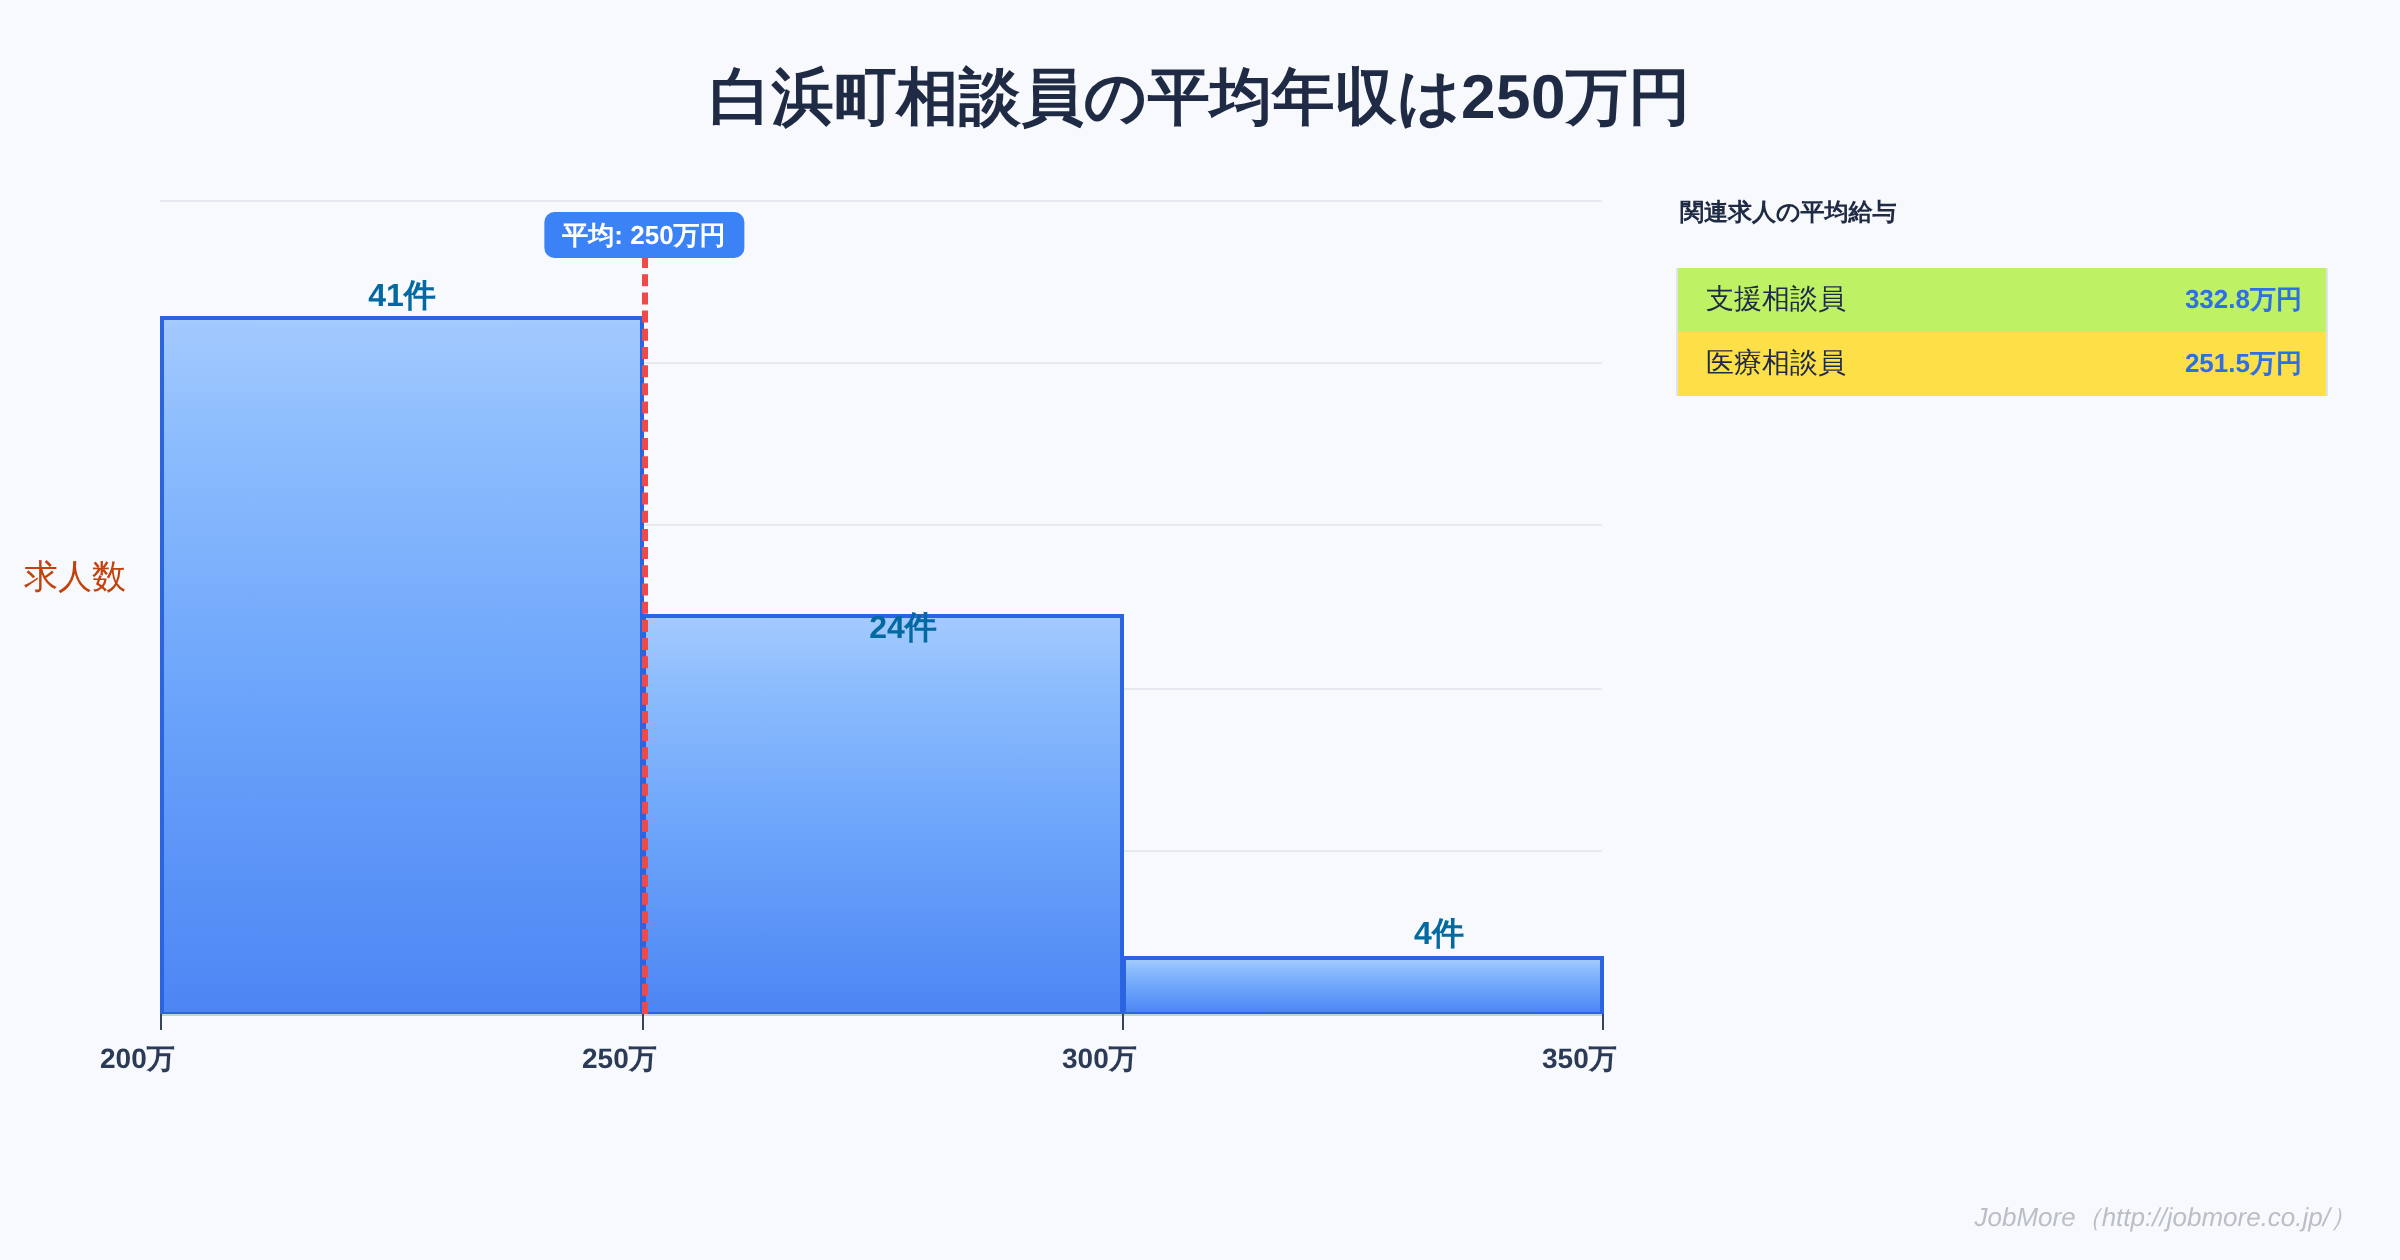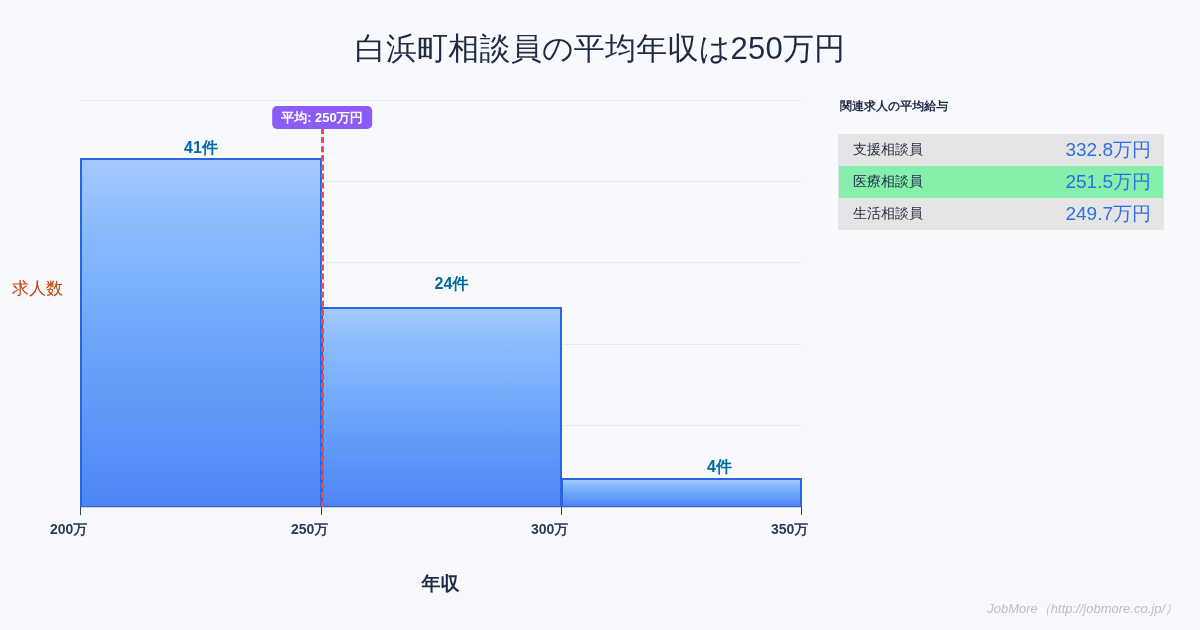--- a/index.html
+++ b/index.html
@@ -18,21 +18,21 @@
   }
 
   
   #chart-title {
     position: absolute;
     left: 0;
     top: 28px;
     width: 1200px;
     text-align: center;
     font-size: 31px;
-    font-weight: normal;
+    font-weight: bold;
     color: #1f2a44;
     letter-spacing: 0.2px;
     white-space: nowrap;
   }
 
   
   #chart-panel {
     position: absolute;
     left: 0;
     top: 0;
@@ -127,21 +127,21 @@
     border-left: 3px dashed #ef4a4a;
     height: 379px;
   }
 
   #avg-badge {
     position: absolute;
     top: 106px;
     height: 23px;
     line-height: 23px;
     padding: 0 9px;
-    background: #8b5cf6;
+    background: #3b82f6;
     color: #ffffff;
     font-size: 13px;
     font-weight: bold;
     border-radius: 5px;
     white-space: nowrap;
     transform: translateX(-50%);
     text-align: right;
   }
 
   
@@ -166,33 +166,33 @@
     width: 326px;
   }
 
   .salary-row {
     display: flex;
     align-items: center;
     justify-content: space-between;
     height: 32px;
     padding: 0 12px 0 14px;
   }
-  .salary-row.odd  { background: #e5e5e5; }
-  .salary-row.even { background: #86efac; }
+  .salary-row.odd  { background: #bef264; }
+  .salary-row.even { background: #fde047; }
 
   .salary-name {
     font-size: 14px;
     font-weight: normal;
     color: #1f2a44;
     white-space: nowrap;
   }
 
   .salary-value {
-    font-size: 19px;
-    font-weight: normal;
+    font-size: 13px;
+    font-weight: bold;
     color: #2f6fe4;
     white-space: nowrap;
   }
 
   
   #footer-watermark {
     position: absolute;
     right: 22px;
     bottom: 12px;
     font-size: 13px;
@@ -214,53 +214,48 @@
     <div class="gridline" style="top:162px;"></div>
     <div class="gridline" style="top:244px;"></div>
     <div class="gridline" style="top:325px;"></div>
   </div>
 
   <div class="bar" style="left:80px;  top:158px; width:242px; height:350px;"></div>
   <div class="bar" style="left:321px; top:307px; width:241px; height:201px;"></div>
   <div class="bar" style="left:561px; top:478px; width:241px; height:30px;"></div>
 
   <div class="bar-label" style="left:80px;  top:138px; width:242px;">41件</div>
-  <div class="bar-label" style="left:321px; top:274px; width:241px;padding-left:20px;">24件</div>
+  <div class="bar-label" style="left:321px; top:304px; width:241px;padding-left:20px;">24件</div>
   <div class="bar-label" style="left:561px; top:457px; width:241px;margin-left:38px;">4件</div>
 
   <div id="avg-line" style="left:321px;"></div>
   <div id="avg-badge" style="left:322px;">平均: 250万円</div>
 
   <div class="axis-baseline"></div>
   <div class="tick-mark" style="left:80px;"></div>
   <div class="tick-mark" style="left:321px;"></div>
   <div class="tick-mark" style="left:561px;"></div>
   <div class="tick-mark" style="left:801px;"></div>
 
   <div class="x-tick-label" style="left:50px;  width:60px;">200万</div>
   <div class="x-tick-label" style="left:291px; width:60px;">250万</div>
   <div class="x-tick-label" style="left:531px; width:60px;">300万</div>
   <div class="x-tick-label" style="left:771px; width:60px;">350万</div>
 
   <div id="y-axis-label">求人数</div>
-  <div id="x-axis-label">年収</div>
 </div>
 
 <div id="side-panel">
   <div id="side-panel-title">関連求人の平均給与</div>
 
   <div id="salary-table">
     <div class="salary-row odd">
       <span class="salary-name">支援相談員</span>
       <span class="salary-value">332.8万円</span>
     </div>
     <div class="salary-row even">
       <span class="salary-name">医療相談員</span>
       <span class="salary-value">251.5万円</span>
     </div>
-    <div class="salary-row odd">
-      <span class="salary-name">生活相談員</span>
-      <span class="salary-value">249.7万円</span>
-    </div>
   </div>
 </div>
 
 <div id="footer-watermark">JobMore（http://jobmore.co.jp/）</div>
 
 </body></html>

